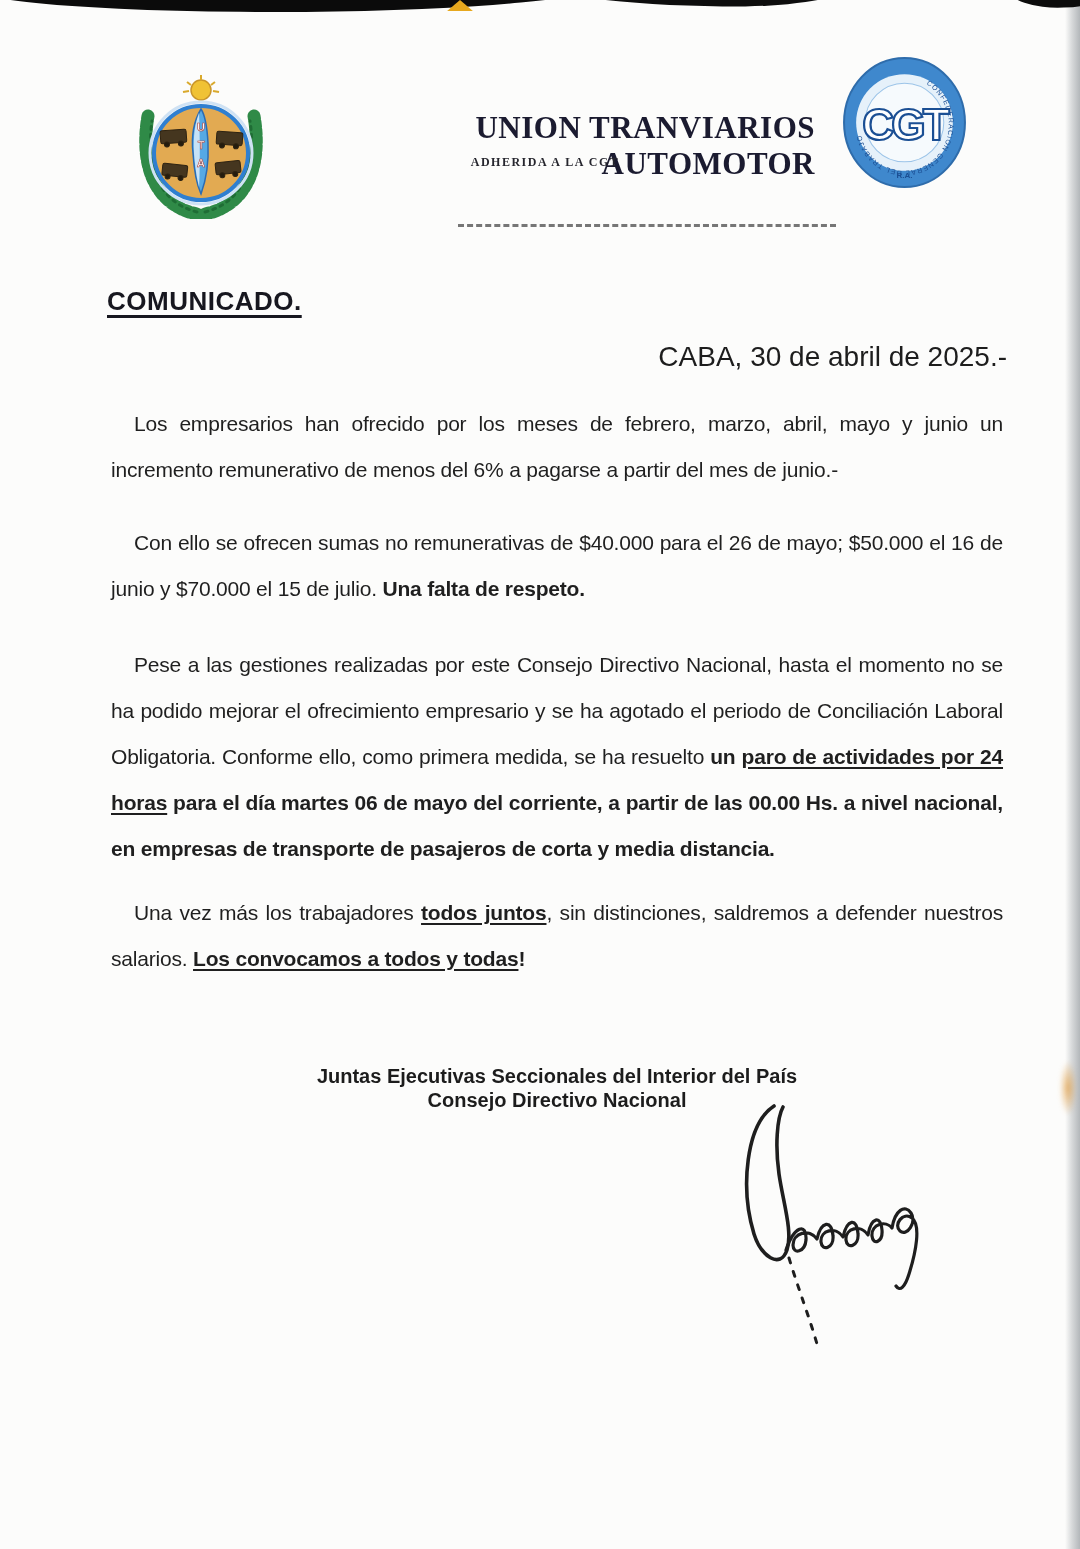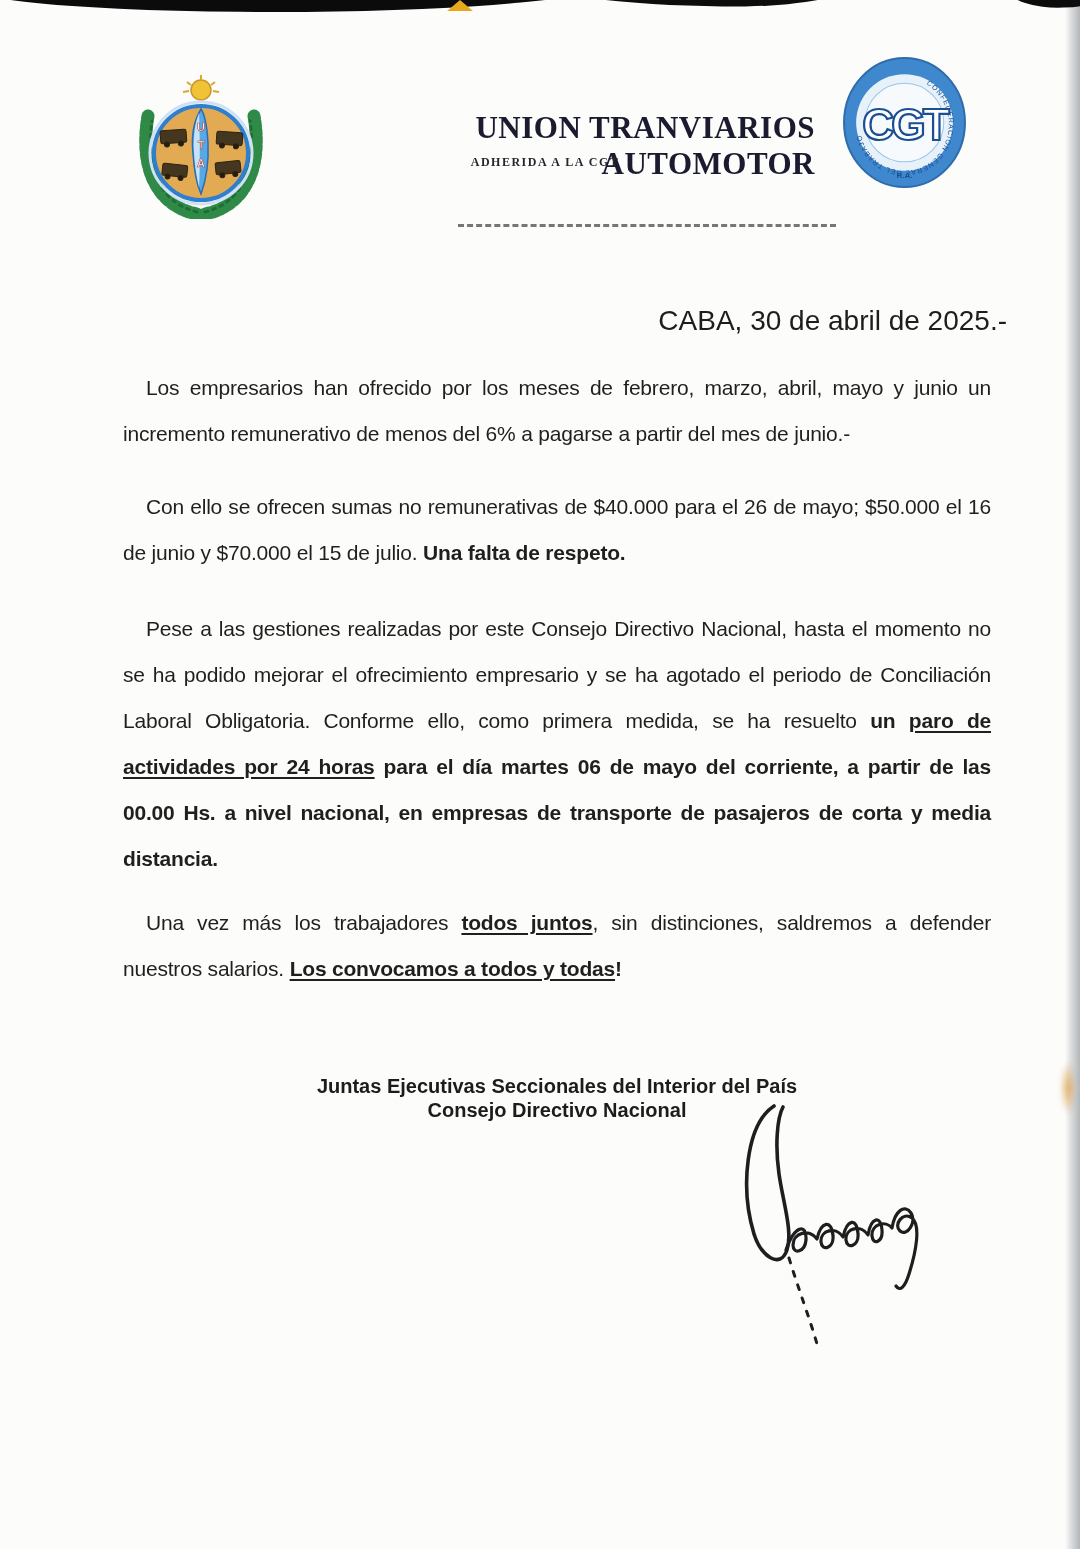--- a/index.html
+++ b/index.html
@@ -41,21 +41,21 @@
   .doc-body{position:absolute;left:107px;top:283px;width:900px;}
   .doc-title{margin:0;font-size:26px;font-weight:700;line-height:36px;color:#17171f;
     text-decoration:underline;text-decoration-thickness:3px;text-underline-offset:5px;
     letter-spacing:.5px;}
   .dateline{margin:22px 0 0 0;font-size:28px;line-height:32px;text-align:right;color:#1d1d1d;}
   .sec-heading{margin:0;padding-left:23px;font-size:22px;font-weight:700;line-height:32px;
     color:#17171f;}
   .sec-heading > span{text-decoration:underline;text-decoration-thickness:2px;text-underline-offset:4px;}
   #heading-1{margin-top:24px;}
   #heading-2{margin-top:36px;}
-  .para{margin:16px;font-size:21px;line-height:46px;text-align:justify;text-indent:23px;
+  .para{margin:4px;font-size:21px;line-height:46px;text-align:justify;text-indent:23px;
     letter-spacing:-.2px;color:#1f1f1f;}
   #para-1{margin-top:28px;}
   #para-2{margin-top:27px;}
   #para-3{margin-top:30px;}
   #para-4{margin-top:18px;}
   .para span.b{font-weight:700;}
   .para span.u{text-decoration:underline;text-decoration-thickness:2px;text-underline-offset:3px;}
   .sig-text{margin-top:82px;text-align:center;font-size:20px;font-weight:700;
     line-height:24px;color:#1c1c1c;}
   
@@ -142,20 +142,21 @@
     <circle cx="62" cy="66" r="48" fill="#e6f1fa"></circle>
     <circle cx="62" cy="66" r="39" fill="#f6fafd" stroke="#9cc4e8" stroke-width="1"></circle>
     <text font-family="Liberation Sans, sans-serif" font-size="7" letter-spacing="1" fill="#1b4f94">
       <textPath href="#cgt-ring" startOffset="8%"><tspan>CONFEDERACION GENERAL DEL TRABAJO</tspan></textPath>
     </text>
     <text x="62" y="83" text-anchor="middle" font-family="Liberation Sans, sans-serif" font-weight="700" font-size="44" letter-spacing="-3" fill="#ffffff" stroke-width="2.2" stroke="#1b4f94">CGT</text>
     <text x="62" y="121" text-anchor="middle" font-family="Liberation Sans, sans-serif" font-size="8" font-weight="700" fill="#1b4f94">R.A.</text>
   </svg>
 
   <div class="doc-body">
+    <h1 class="doc-title">COMUNICADO.</h1>
 
     <div class="dateline">CABA, 30 de abril de 2025.-</div>
 
 
     <p class="para" id="para-1"><span>Los empresarios han ofrecido por los meses de febrero, marzo, abril, mayo y junio un incremento remunerativo de menos del 6% a pagarse a partir del mes de junio.-</span></p>
 
     <p class="para" id="para-2"><span>Con ello se ofrecen sumas no remunerativas de $40.000 para el 26 de mayo; $50.000 el 16 de junio y $70.000 el 15 de julio. </span><span class="b">Una falta de respeto</span><span class="b">.</span></p>
 
 
     <p class="para" id="para-3"><span>Pese a las gestiones realizadas por este Consejo Directivo Nacional, hasta el momento no se ha podido mejorar el ofrecimiento empresario y se ha agotado el periodo de Conciliación Laboral Obligatoria. Conforme ello, como primera medida, se ha resuelto </span><span class="b">un </span><span class="b u">paro de actividades por 24 horas</span><span class="b"> para el día martes 06 de mayo del corriente, a partir de las 00.00 Hs. a nivel nacional, en empresas de transporte de pasajeros de corta y media distancia.</span></p>

